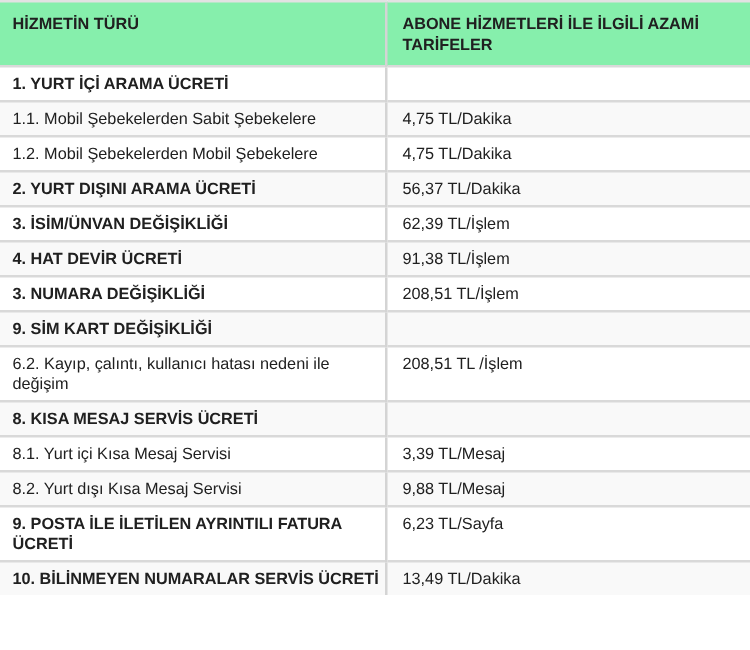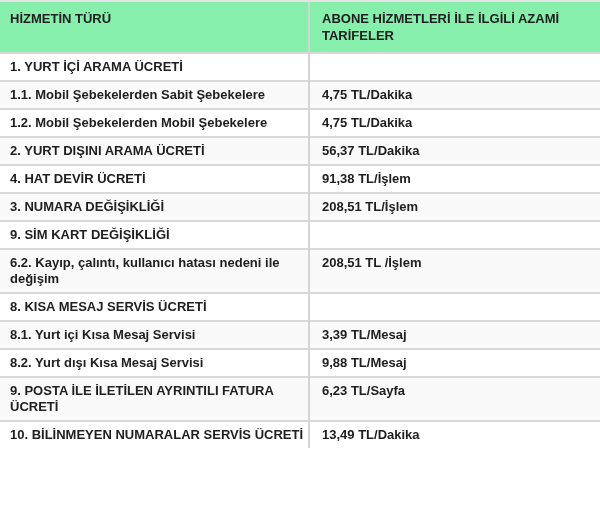--- a/index.html
+++ b/index.html
@@ -30,21 +30,20 @@
     background: #86efac;
     font-weight: bold;
     line-height: 17px;
     padding: 8px 10px 8px 10px;
     border-top: 2px solid #e2e2e2;
   }
   tbody td {
     line-height: 16px;
     padding: 5px 4px 5px 10px;
     background: transparent;
-    font-weight: bold;
   }
   th.tariff, td.tariff {
     border-left: 2px solid #d4d4d4;
     padding-left: 12px;
   }
   tbody tr:nth-child(even) { background: #f9f9f9; }
   tbody tr.bold td.service { font-weight: bold; }
 </style>
 </head>
 <body>
@@ -69,20 +68,24 @@
       <td class="service">1.1. Mobil Şebekelerden Sabit Şebekelere</td>
       <td class="tariff">4,75 TL/Dakika</td>
     </tr>
     <tr>
       <td class="service">1.2. Mobil Şebekelerden Mobil Şebekelere</td>
       <td class="tariff">4,75 TL/Dakika</td>
     </tr>
     <tr class="bold">
       <td class="service">2. YURT DIŞINI ARAMA ÜCRETİ</td>
       <td class="tariff">56,37 TL/Dakika</td>
+    </tr>
+    <tr class="bold">
+      <td class="service">3. İSİM/ÜNVAN DEĞİŞİKLİĞİ</td>
+      <td class="tariff">62,39 TL/İşlem</td>
     </tr>
     <tr class="bold">
       <td class="service">4. HAT DEVİR ÜCRETİ</td>
       <td class="tariff">91,38 TL/İşlem</td>
     </tr>
     <tr class="bold">
       <td class="service">3. NUMARA DEĞİŞİKLİĞİ</td>
       <td class="tariff">208,51 TL/İşlem</td>
     </tr>
     <tr class="bold">

